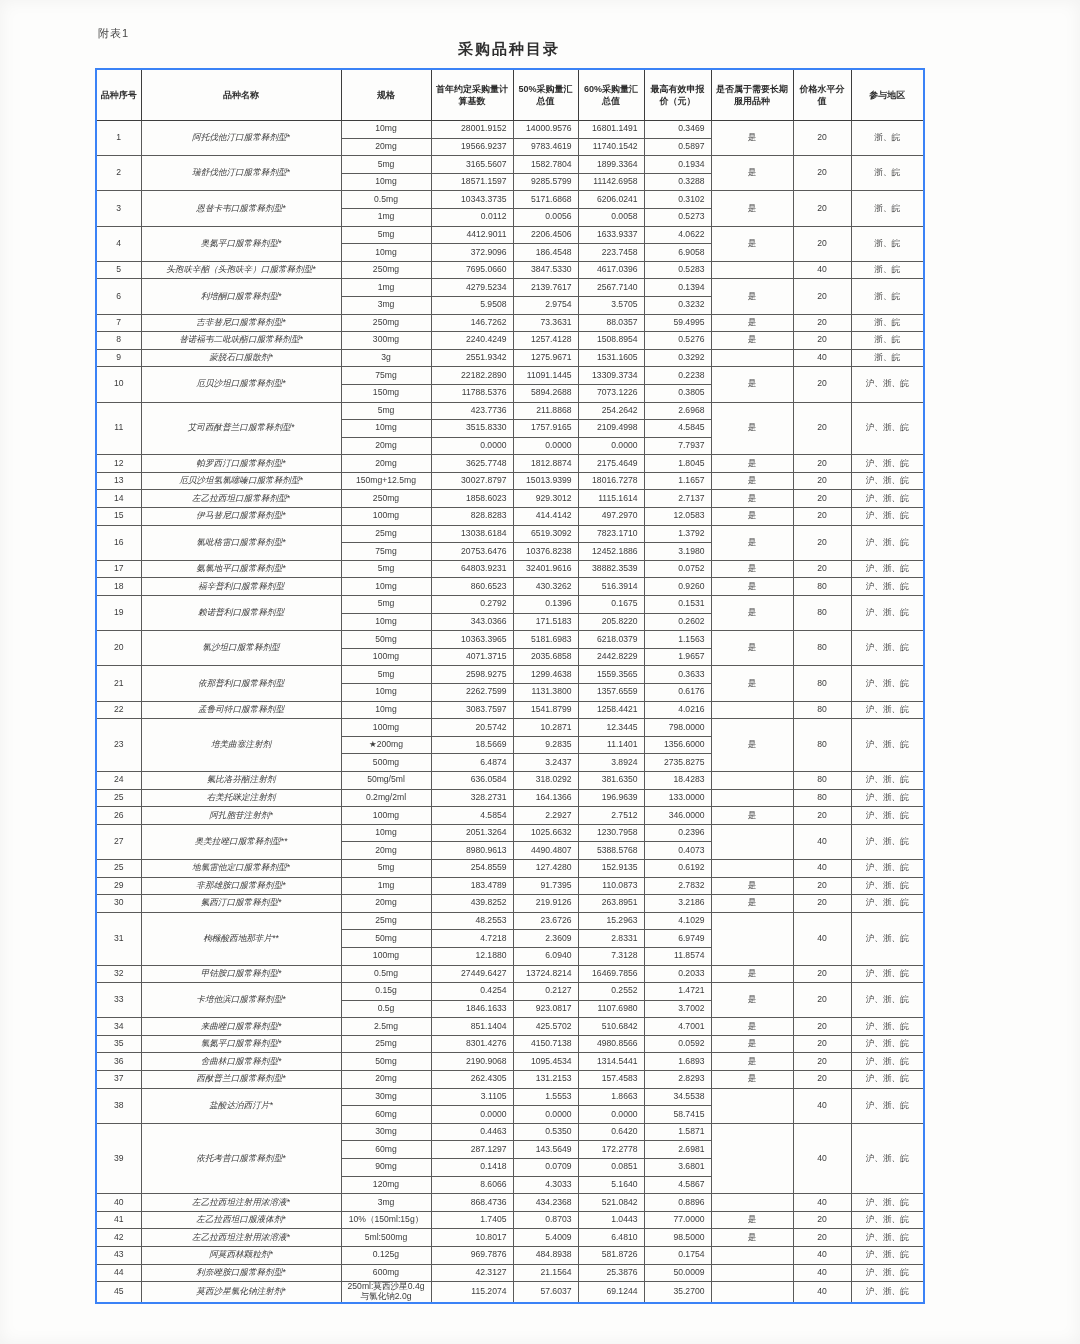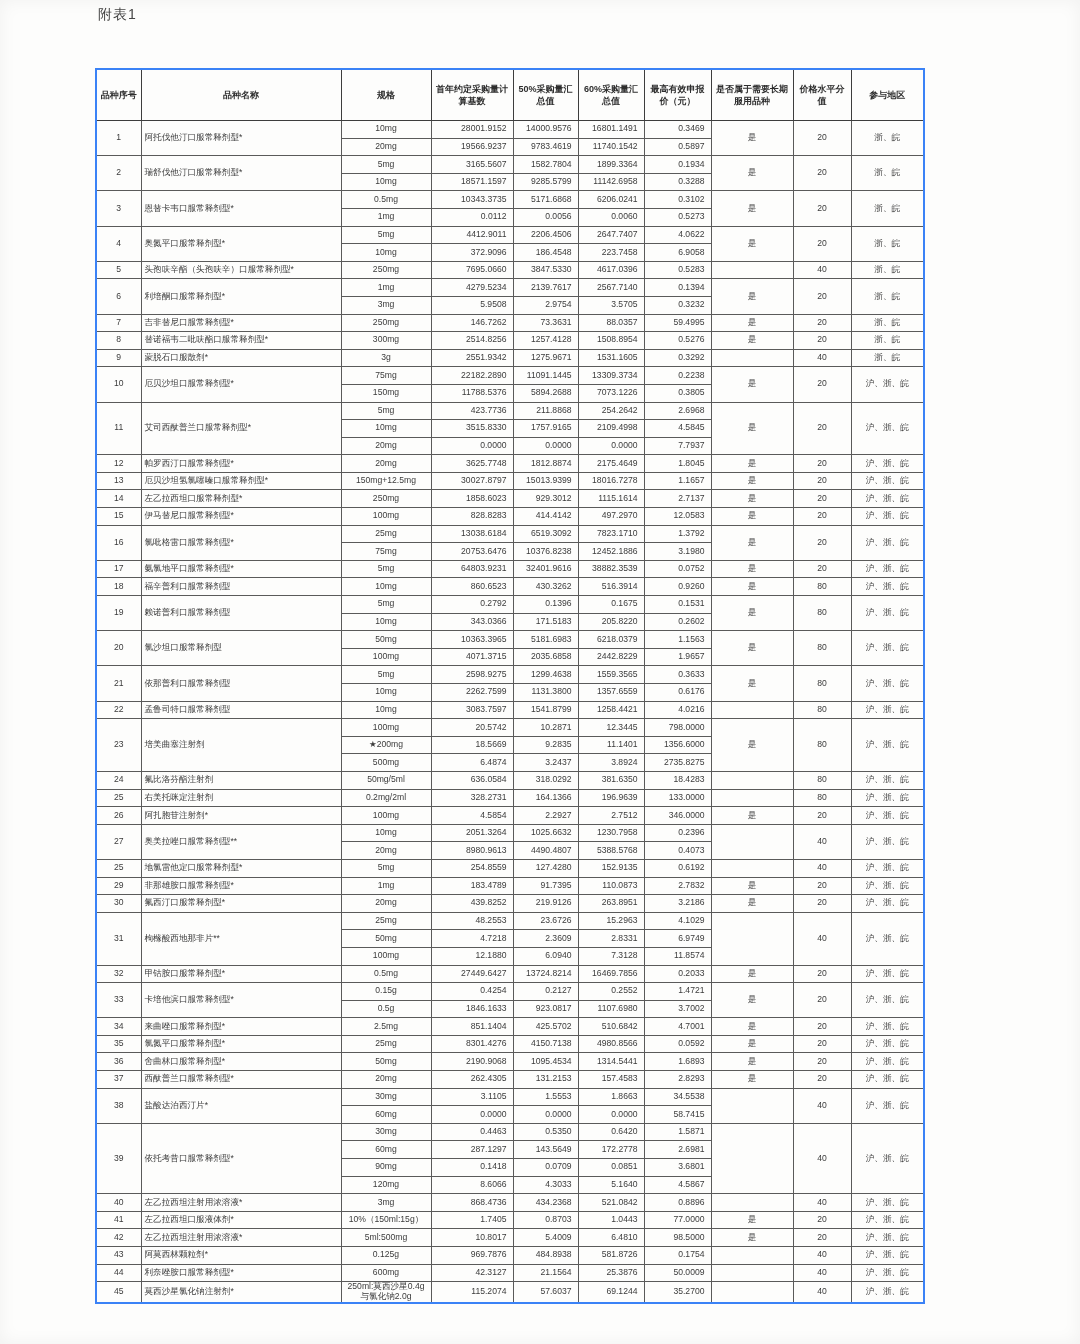--- a/index.html
+++ b/index.html
@@ -11,22 +11,22 @@
     position:relative;
     -webkit-font-smoothing:antialiased;
   }
   .sheet{
     position:absolute;left:0;top:0;width:1080px;height:1344px;
     background:#fdfdfc;
     box-shadow:inset 0 0 18px rgba(0,0,0,0.05);
     overflow:hidden;
   }
   .annex{
-    position:absolute;left:98px;top:6px;
-    font-size:14px;color:#454545;letter-spacing:1px;
+    position:absolute;left:98px;top:26px;
+    font-size:11px;color:#454545;letter-spacing:1px;
   }
   .title{
     position:absolute;left:95px;top:40px;width:828px;
     text-align:center;font-size:15px;font-weight:bold;color:#2e2e2e;
     letter-spacing:2px;
   }
   table.catalog{
     position:absolute;left:95px;top:68px;
     width:828px;
     border-collapse:collapse;
@@ -45,28 +45,29 @@
     font-size:8.6px;color:#3b3b3b;
     height:16.6px;padding:0 3px;
     vertical-align:middle;line-height:1.15;
     background:#fdfdfc;
     overflow:hidden;white-space:nowrap;
   }
   .catalog td.wrap{white-space:normal;}
   .catalog tr.group-start td{border-top:1.6px solid #2e2e2e;}
   .c-center{text-align:center;}
   .c-num{text-align:right;padding-right:6px !important;font-variant-numeric:tabular-nums;}
-  .c-name{white-space:normal !important;}
+  .c-name{text-align:center;white-space:normal !important;font-style:italic;}
   .c-spec{text-align:center;}
 </style>
 </head>
 <body>
 
 <div class="sheet">
   <div class="annex">附表1</div>
+  <div class="title">采购品种目录</div>
 
   <table class="catalog">
     <colgroup>
       <col style="width:45px">
         <col style="width:200px">
         <col style="width:90px">
       <col style="width:82px">
         <col style="width:65px">
         <col style="width:66px">
       <col style="width:67px">
@@ -136,30 +137,30 @@
           <td class="c-num">6206.0241</td>
           <td class="c-num">0.3102</td>
           <td class="c-center" rowspan="2">是</td>
           <td class="c-center" rowspan="2">20</td>
           <td class="c-center" rowspan="2">浙、皖</td>
         </tr>
         <tr>
           <td class="c-spec wrap">1mg</td>
           <td class="c-num">0.0112</td>
           <td class="c-num">0.0056</td>
-          <td class="c-num">0.0060</td>
+          <td class="c-num">0.0058</td>
           <td class="c-num">0.5273</td>
         </tr>
         <tr class="group-start">
           <td class="c-center" rowspan="2">4</td>
           <td class="c-name" rowspan="2">奥氮平口服常释剂型*</td>
           <td class="c-spec wrap">5mg</td>
           <td class="c-num">4412.9011</td>
           <td class="c-num">2206.4506</td>
-          <td class="c-num">2647.7407</td>
+          <td class="c-num">1633.9337</td>
           <td class="c-num">4.0622</td>
           <td class="c-center" rowspan="2">是</td>
           <td class="c-center" rowspan="2">20</td>
           <td class="c-center" rowspan="2">浙、皖</td>
         </tr>
         <tr>
           <td class="c-spec wrap">10mg</td>
           <td class="c-num">372.9096</td>
           <td class="c-num">186.4548</td>
           <td class="c-num">223.7458</td>
@@ -205,21 +206,21 @@
           <td class="c-num">88.0357</td>
           <td class="c-num">59.4995</td>
           <td class="c-center">是</td>
           <td class="c-center">20</td>
           <td class="c-center">浙、皖</td>
         </tr>
         <tr class="group-start">
           <td class="c-center">8</td>
           <td class="c-name">替诺福韦二吡呋酯口服常释剂型*</td>
           <td class="c-spec wrap">300mg</td>
-          <td class="c-num">2514.8256</td>
+          <td class="c-num">2240.4249</td>
           <td class="c-num">1257.4128</td>
           <td class="c-num">1508.8954</td>
           <td class="c-num">0.5276</td>
           <td class="c-center">是</td>
           <td class="c-center">20</td>
           <td class="c-center">浙、皖</td>
         </tr>
         <tr class="group-start">
           <td class="c-center">9</td>
           <td class="c-name">蒙脱石口服散剂*</td>

